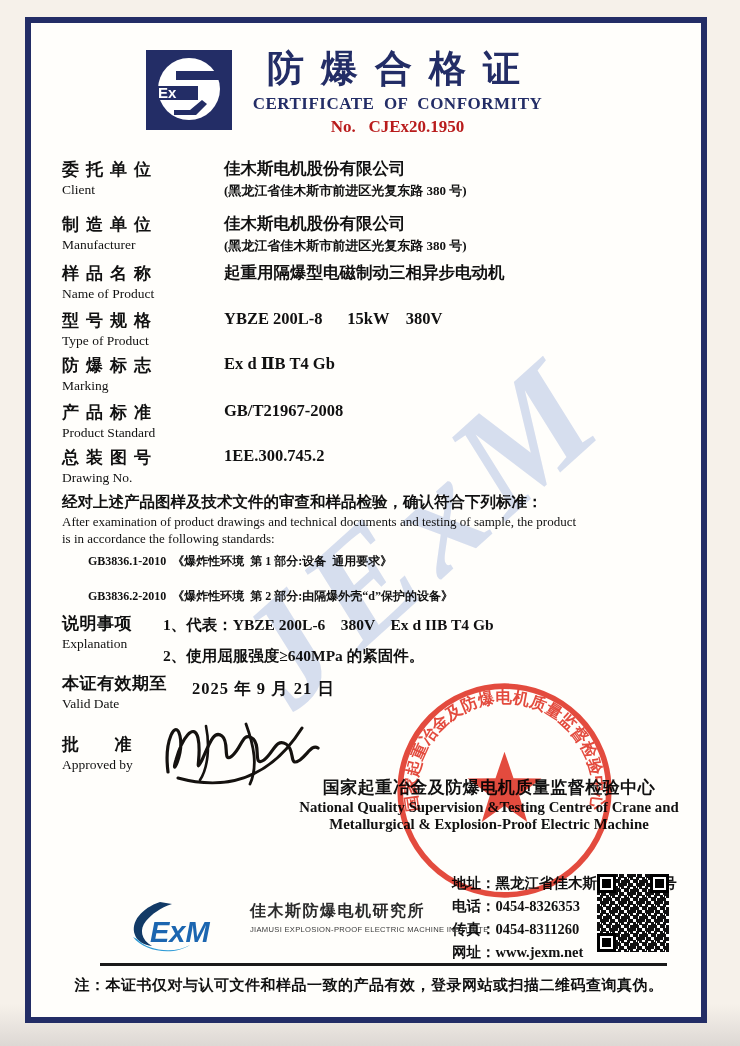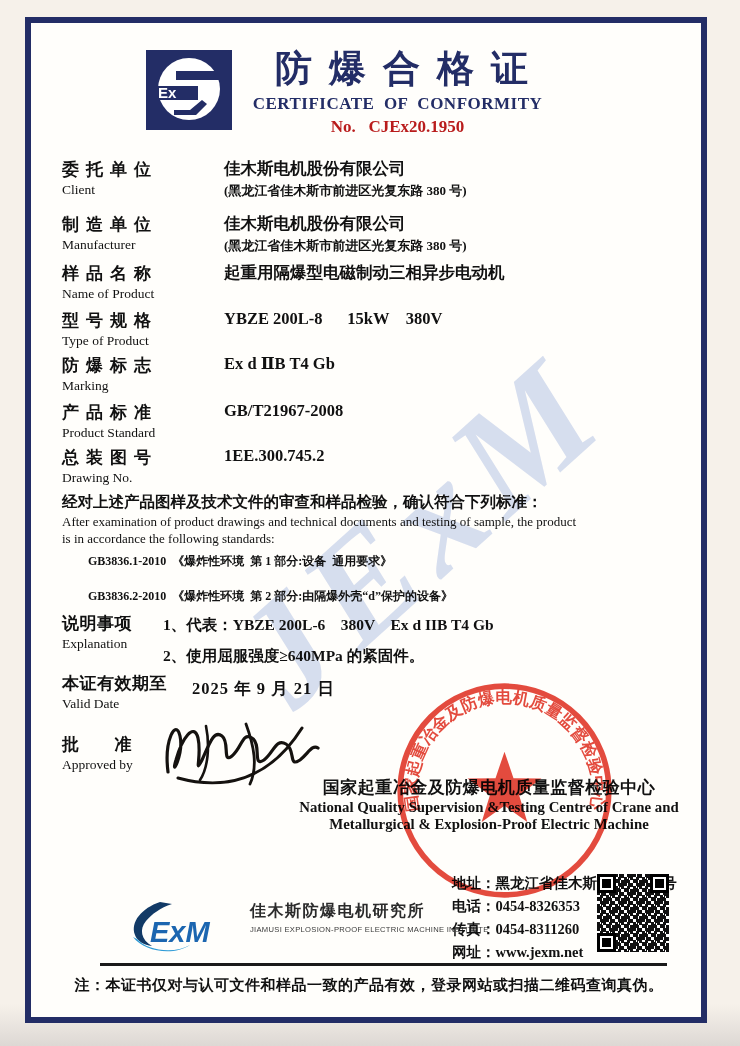--- a/index.html
+++ b/index.html
@@ -15,21 +15,21 @@
   .watermark{
     position:absolute;left:110px;top:250px;width:620px;height:560px;z-index:1;
     display:flex;align-items:center;justify-content:center;
     transform:rotate(-42deg);pointer-events:none;
     font:bold italic 150px "Liberation Serif",serif;letter-spacing:12px;
     color:rgba(180,194,227,0.55);
   }
   .abs{position:absolute;z-index:2;}
   .ex-logo{left:146px;top:50px;}
   .title-cn{
-    left:250px;top:44px;width:295px;text-align:right;
+    left:250px;top:44px;width:295px;text-align:left;
     font-size:37px;font-weight:bold;color:#232d66;letter-spacing:17px;text-indent:17px;
   }
   .title-en{
     left:250px;top:94px;width:295px;text-align:center;
     font-size:17px;font-weight:bold;color:#232d66;letter-spacing:0.5px;white-space:pre;
   }
   .cert-no{
     left:250px;top:117px;width:295px;text-align:center;
     font-size:17px;font-weight:bold;color:#b91c1c;white-space:pre;
   }

